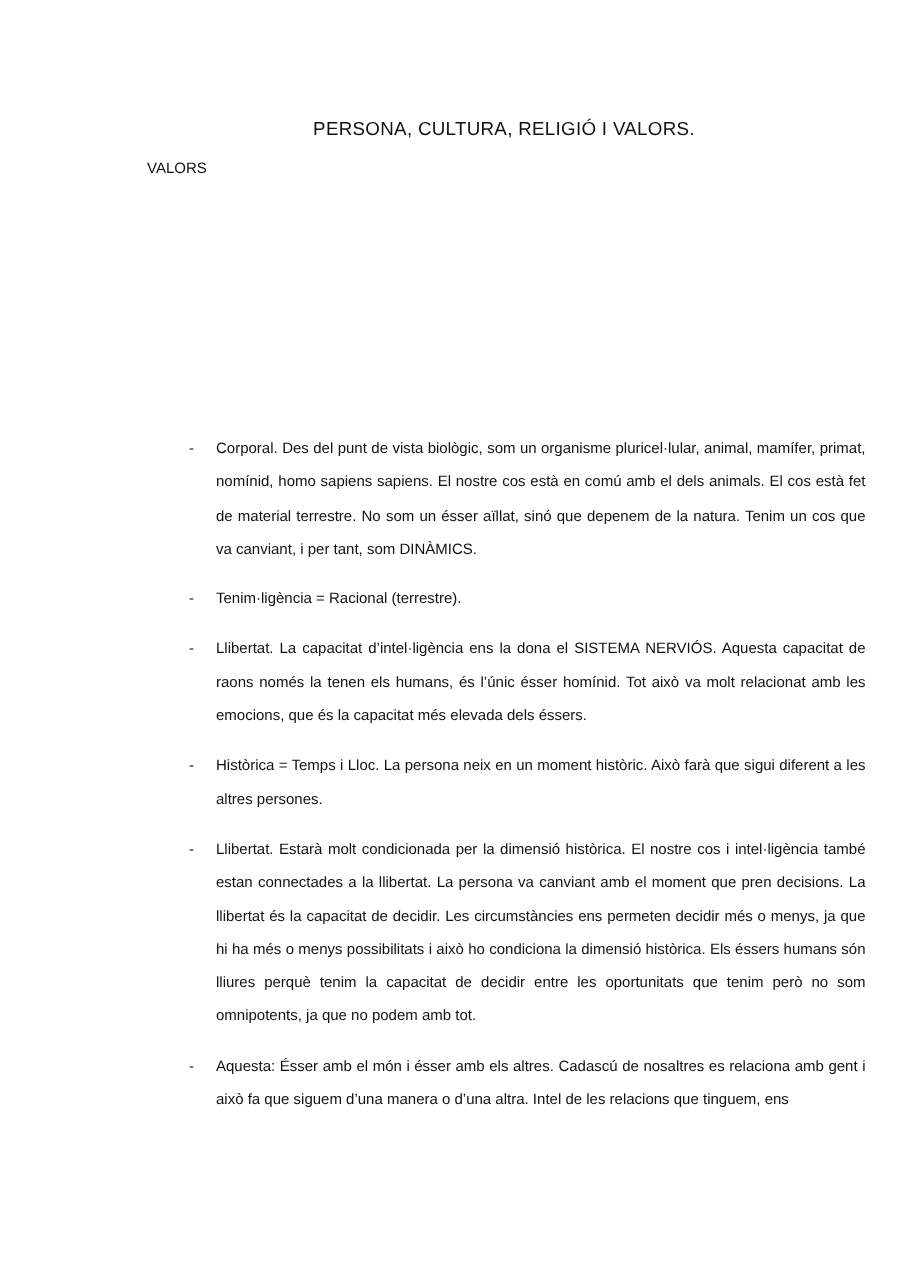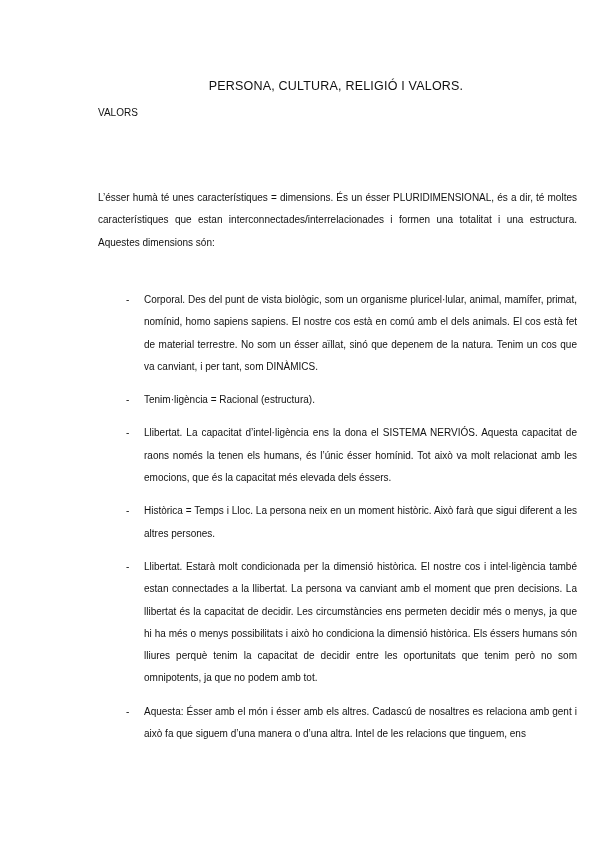--- a/index.html
+++ b/index.html
@@ -17,28 +17,27 @@
   .dash { position: absolute; left: 28px; top: 0; }
   b { font-weight: normal; }
 </style>
 </head>
 <body>
 
 <div class="page">
   <div class="title">PERSONA, CULTURA, RELIGIÓ I VALORS.</div>
   <div class="heading">VALORS</div>
 
-  <p class="para" style="top:187px;margin:0;">L’ésser humà té unes característiques = dimensions. És un ésser PLURIDIMENSIONAL, és a dir, té moltes característiques que estan interconnectades/interrelacionades i formen una totalitat i una estructura. Aquestes dimensions són:</p>
 
   <ul class="list">
     <li class="item">
       <span class="dash">-</span><b>Corporal.</b><span> Des del punt de vista biològic, som un organisme pluricel·lular, animal, mamífer, primat, nomínid, homo sapiens sapiens. El nostre cos està en comú amb el dels animals. El cos està fet de material terrestre. No som un ésser aïllat, sinó que depenem de la natura. Tenim un cos que va canviant, i per tant, som DINÀMICS.</span>
     </li>
     <li class="item">
-      <span class="dash">-</span><b>Tenim·ligència = Racional</b><span> (estructura).</span>
+      <span class="dash">-</span><b>Tenim·ligència = Racional</b><span> (terrestre).</span>
     </li>
     <li class="item">
       <span class="dash">-</span><b>Llibertat.</b><span> La capacitat d’intel·ligència ens la dona el SISTEMA NERVIÓS. Aquesta capacitat de raons només la tenen els humans, és l’únic ésser homínid. Tot això va molt relacionat amb les emocions, que és la capacitat més elevada dels éssers.</span>
     </li>
     <li class="item">
       <span class="dash">-</span><b>Històrica = Temps i Lloc.</b><span> La persona neix en un moment històric. Això farà que sigui diferent a les altres persones.</span>
     </li>
     <li class="item">
       <span class="dash">-</span><b>Llibertat.</b><span> Estarà molt condicionada per la dimensió històrica. El nostre cos i intel·ligència també estan connectades a la llibertat. La persona va canviant amb el moment que pren decisions. La llibertat és la capacitat de decidir. Les circumstàncies ens permeten decidir més o menys, ja que hi ha més o menys possibilitats i això ho condiciona la dimensió històrica. Els éssers humans són lliures perquè tenim la capacitat de decidir entre les oportunitats que tenim però no som omnipotents, ja que no podem amb tot.</span>
     </li>

